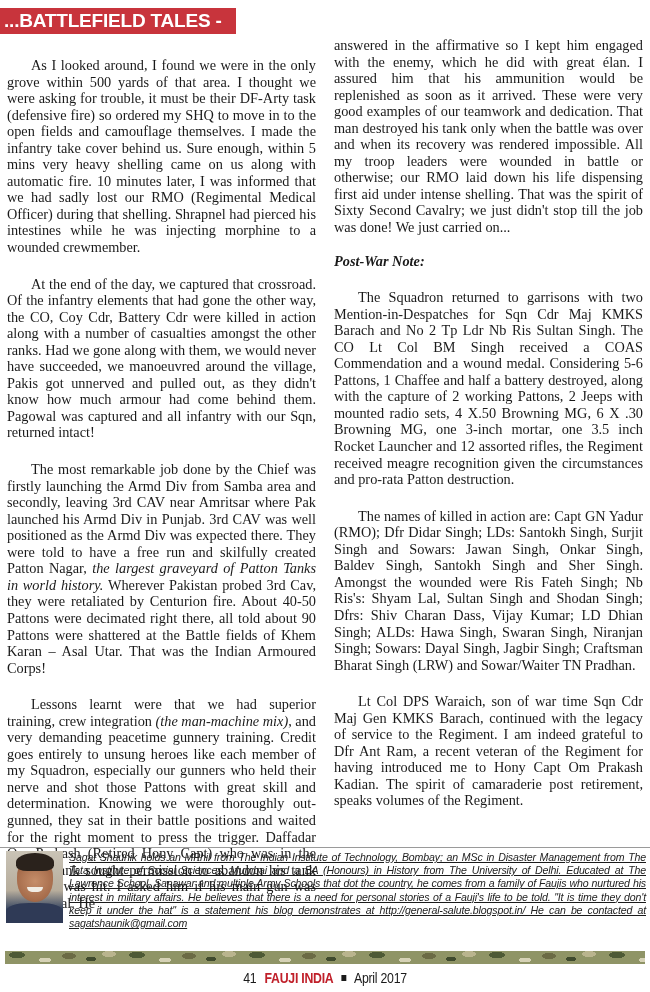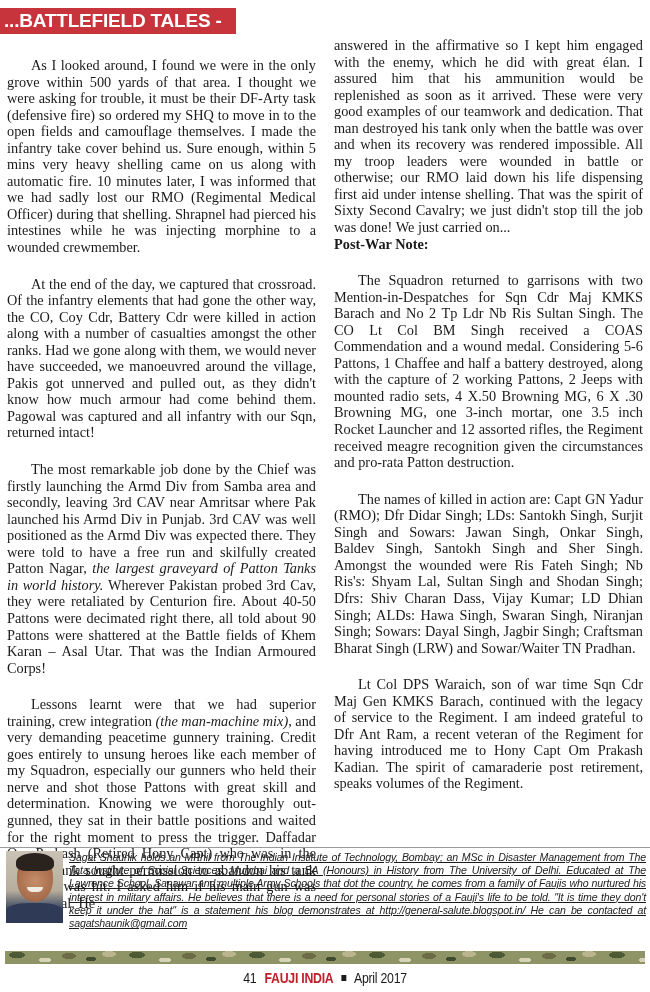--- a/index.html
+++ b/index.html
@@ -14,21 +14,21 @@
     padding-left: 4px; letter-spacing: -0.2px;
   }
 
   .columns {
     position: absolute; top: 37px; left: 7px; width: 636px; height: 790px;
     display: flex; justify-content: space-between;
   }
   .col { width: 309px; font-size: 14.3px; line-height: 16.55px; text-align: justify; hyphens: none; }
   .col p { text-indent: 0; }
   .col p.ind { text-indent: 24px; margin-top: 20px; }
-  .col p.subhead { font-weight: bold; }
+  .col p.subhead { font-weight: bold; font-style: italic; margin-top: 17px; }
   .col .ital { font-style: italic; }
   .endmark { display: inline-block; width: 7px; height: 7px; background: #222; margin-left: 6px; vertical-align: 1px; }
 
   .bio-rule { position: absolute; left: 0; right: 0; top: 847px; border-top: 1px solid #9a9a9a; }
   .bio {
     position: absolute; top: 851px; left: 6px; width: 640px; height: 72px; display: flex; text-decoration: underline;
   }
   .photo {
     width: 57px; height: 72px; flex: none; margin-right: 6px; position: relative; overflow: hidden;
     background: linear-gradient(180deg, #c9c3b6 0%, #b7ad9c 55%, #3c4a63 80%, #2b3550 100%);

